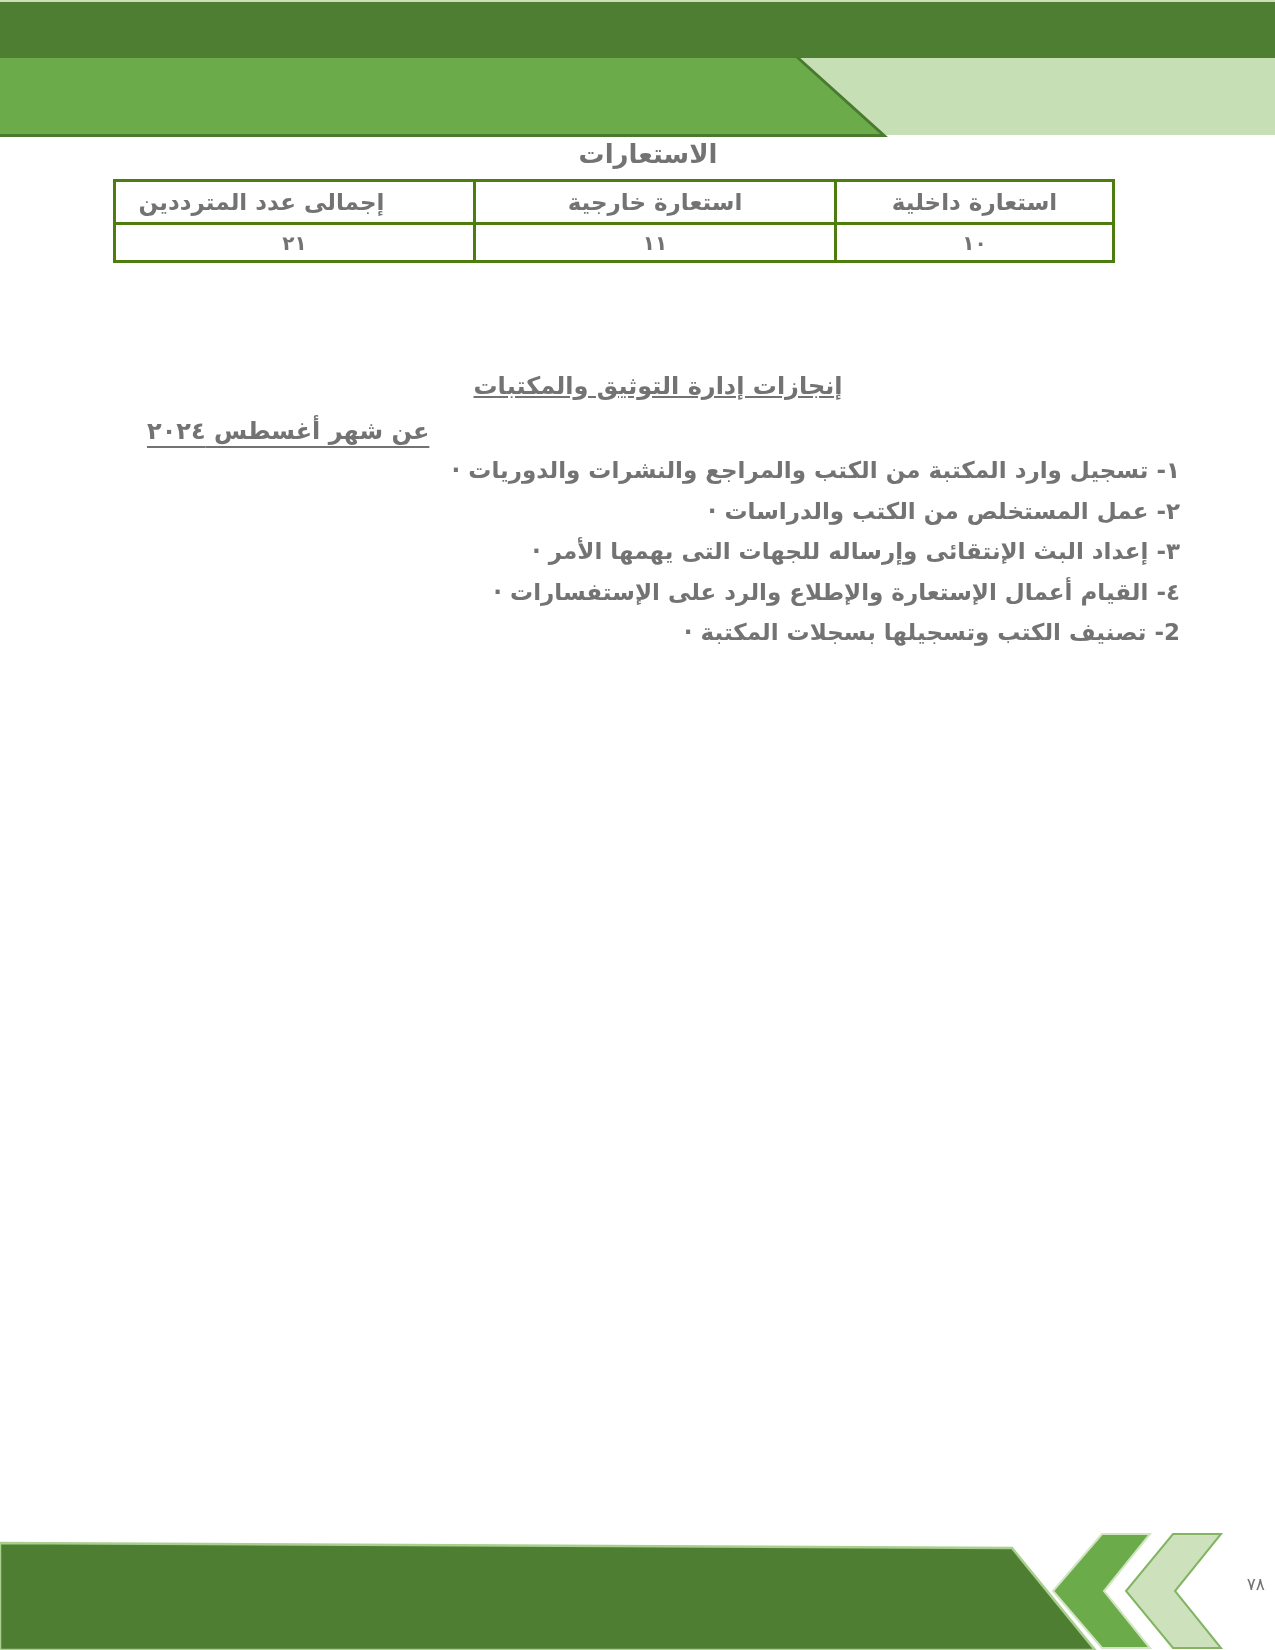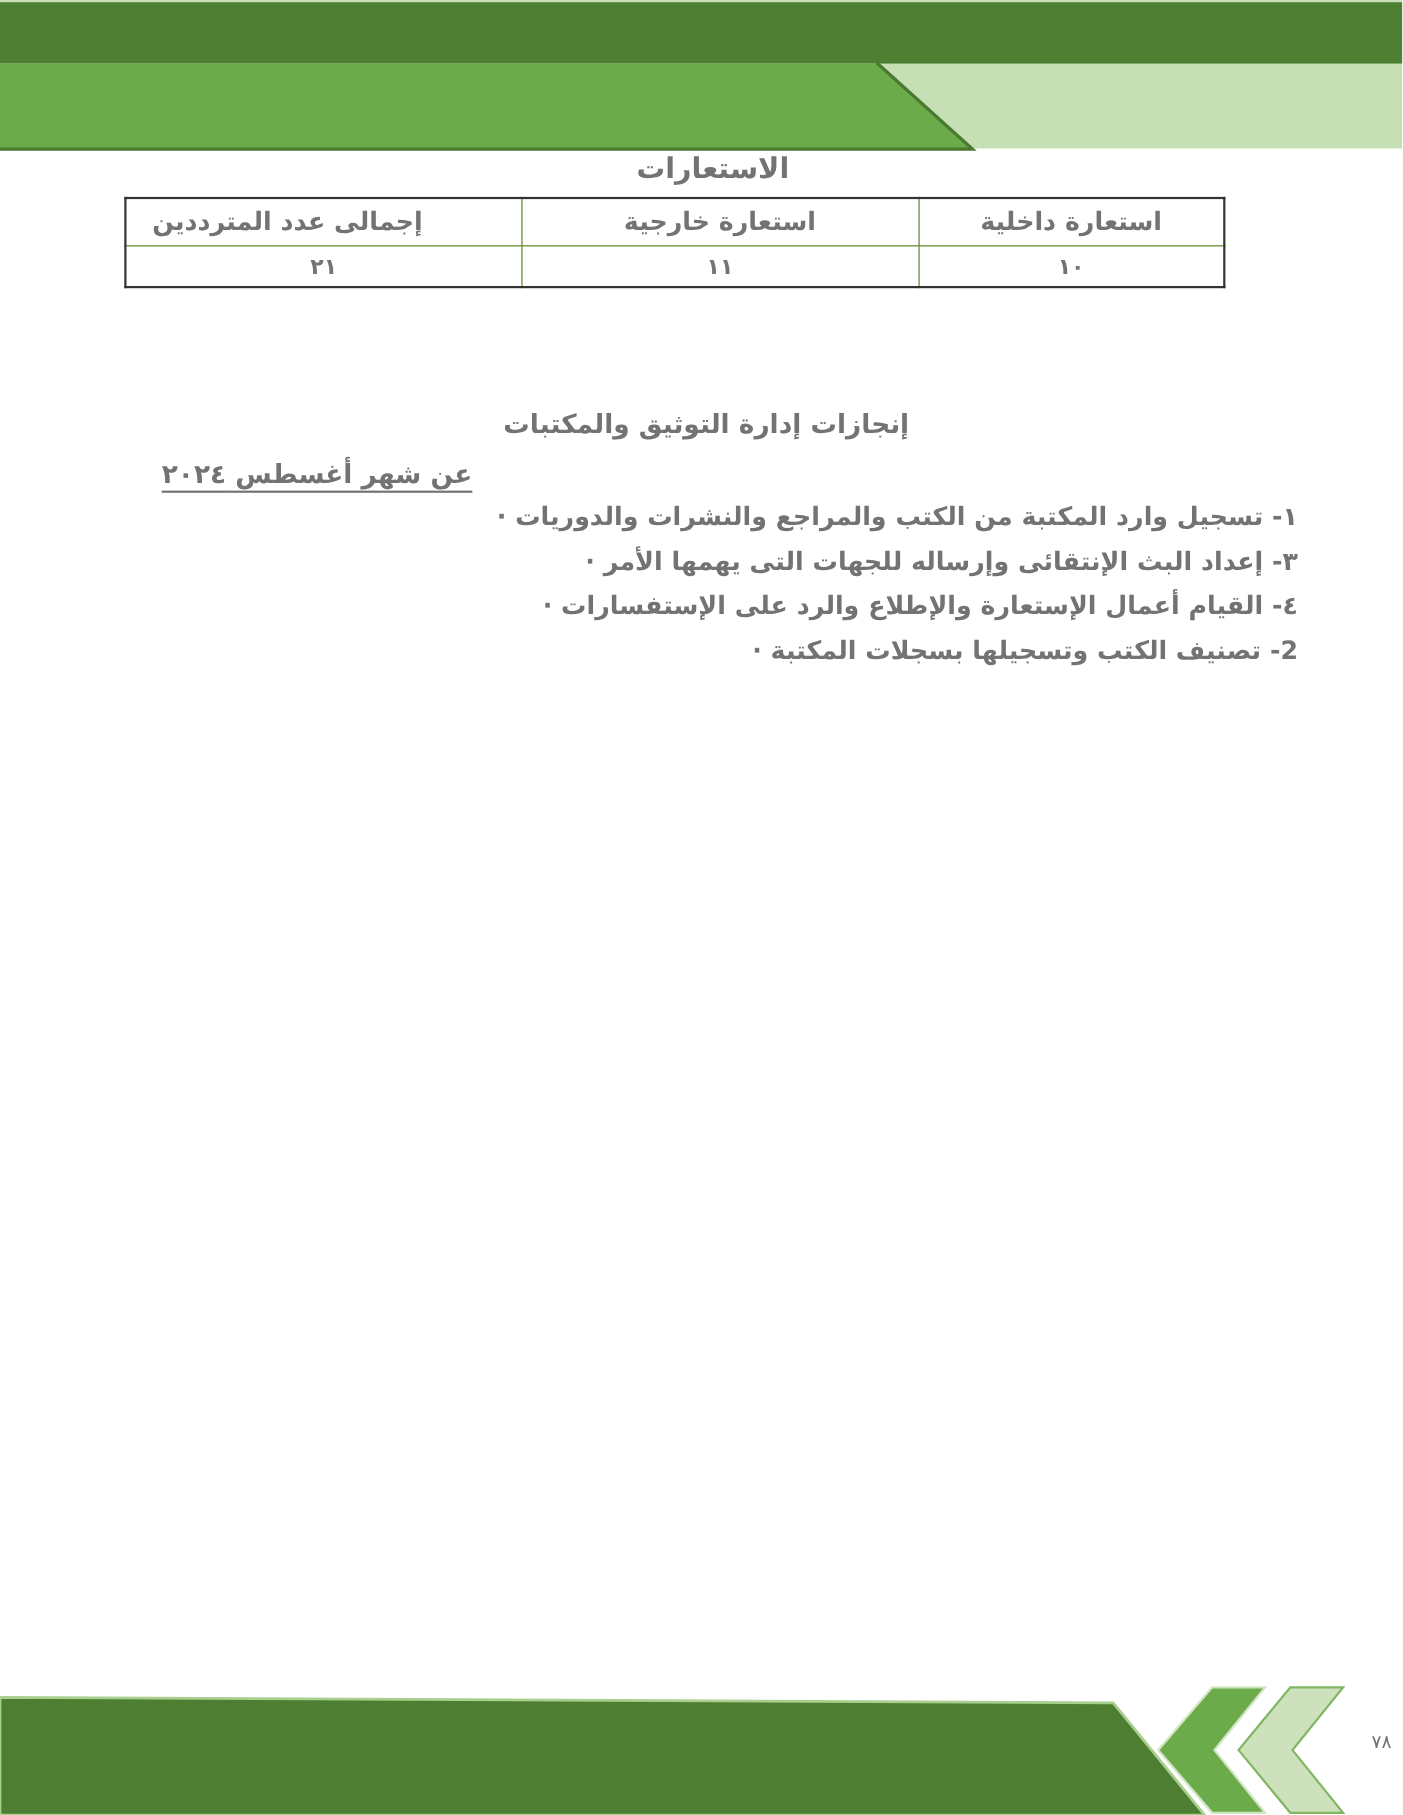--- a/index.html
+++ b/index.html
@@ -17,32 +17,32 @@
     text-align:center; font-size:26px; font-weight:bold; direction:rtl;
   }
 
   
   .loans-table {
     position:absolute; top:179px; left:113px; width:999px;
     border-collapse:collapse; table-layout:fixed; direction:rtl;
     border:2px solid #333333;
   }
   .loans-table th, .loans-table td {
-    border:1px solid #4d7c0f; text-align:center; vertical-align:middle;
+    border:3px solid #4d7c0f; text-align:center; vertical-align:middle;
     padding:0; font-weight:bold; box-sizing:border-box; overflow:hidden;
   }
   .loans-table th { height:43px; font-size:23px; }
   .loans-table td { height:38px; font-size:20px; }
   th.shift-right { }   
   th.shift-left  { padding-right:66px; }   
 
   
   .ach-heading {
-    position:absolute; top:372px; left:142px; width:1000px;
-    text-align:center; font-size:24px; font-weight:bold; direction:rtl;
+    position:absolute; top:372px; left:158px; width:1000px;
+    text-align:center; font-size:24px; font-weight:bold; direction:rtl;text-decoration:underline;
   }
   .ach-subheading {
     position:absolute; top:417px; left:147px; width:1000px;
     text-align:left; font-size:24px; font-weight:bold; direction:rtl;
   }
   .ach-subheading span {
     text-decoration:underline; text-decoration-thickness:2px; text-underline-offset:7px;
   }
   .ach-list {
     position:absolute; top:450px; right:95px; width:980px;
@@ -90,20 +90,21 @@
   </tbody>
     </table>
 
   <div class="ach-heading">إنجازات إدارة التوثيق والمكتبات</div>
   <div class="ach-subheading">
     <span>عن شهر أغسطس ٢٠٢٤</span>
   </div>
 
   <div class="ach-list" dir="rtl">
     <div class="ach-item">١- تسجيل وارد المكتبة من الكتب والمراجع والنشرات والدوريات ·</div>
+    <div class="ach-item">٢- عمل المستخلص من الكتب والدراسات ·</div>
     <div class="ach-item">٣- إعداد البث الإنتقائى وإرساله للجهات التى يهمها الأمر ·</div>
     <div class="ach-item">٤- القيام أعمال الإستعارة والإطلاع والرد على الإستفسارات ·</div>
     <div class="ach-item">2- تصنيف الكتب وتسجيلها بسجلات المكتبة ·</div>
   </div>
 
   <svg class="abs" style="top:1530px;left:0;" width="1275" height="120" viewBox="0 0 1275 120">
     <polygon points="0,13 1012,18 1095,120 0,120" fill="#4e7e32" stroke="#a8cf8e" stroke-width="2.5"></polygon>
     <path d="M1102,4 L1150,4 L1104,61 L1150,118 L1102,118 L1053,61 Z" fill="#6bab4a" stroke="#d2e5c2" stroke-width="2"></path>
     <path d="M1173,4 L1221,4 L1175,61 L1221,118 L1173,118 L1126,61 Z" fill="#cde2bc" stroke="#82b562" stroke-width="2"></path>
   </svg>

